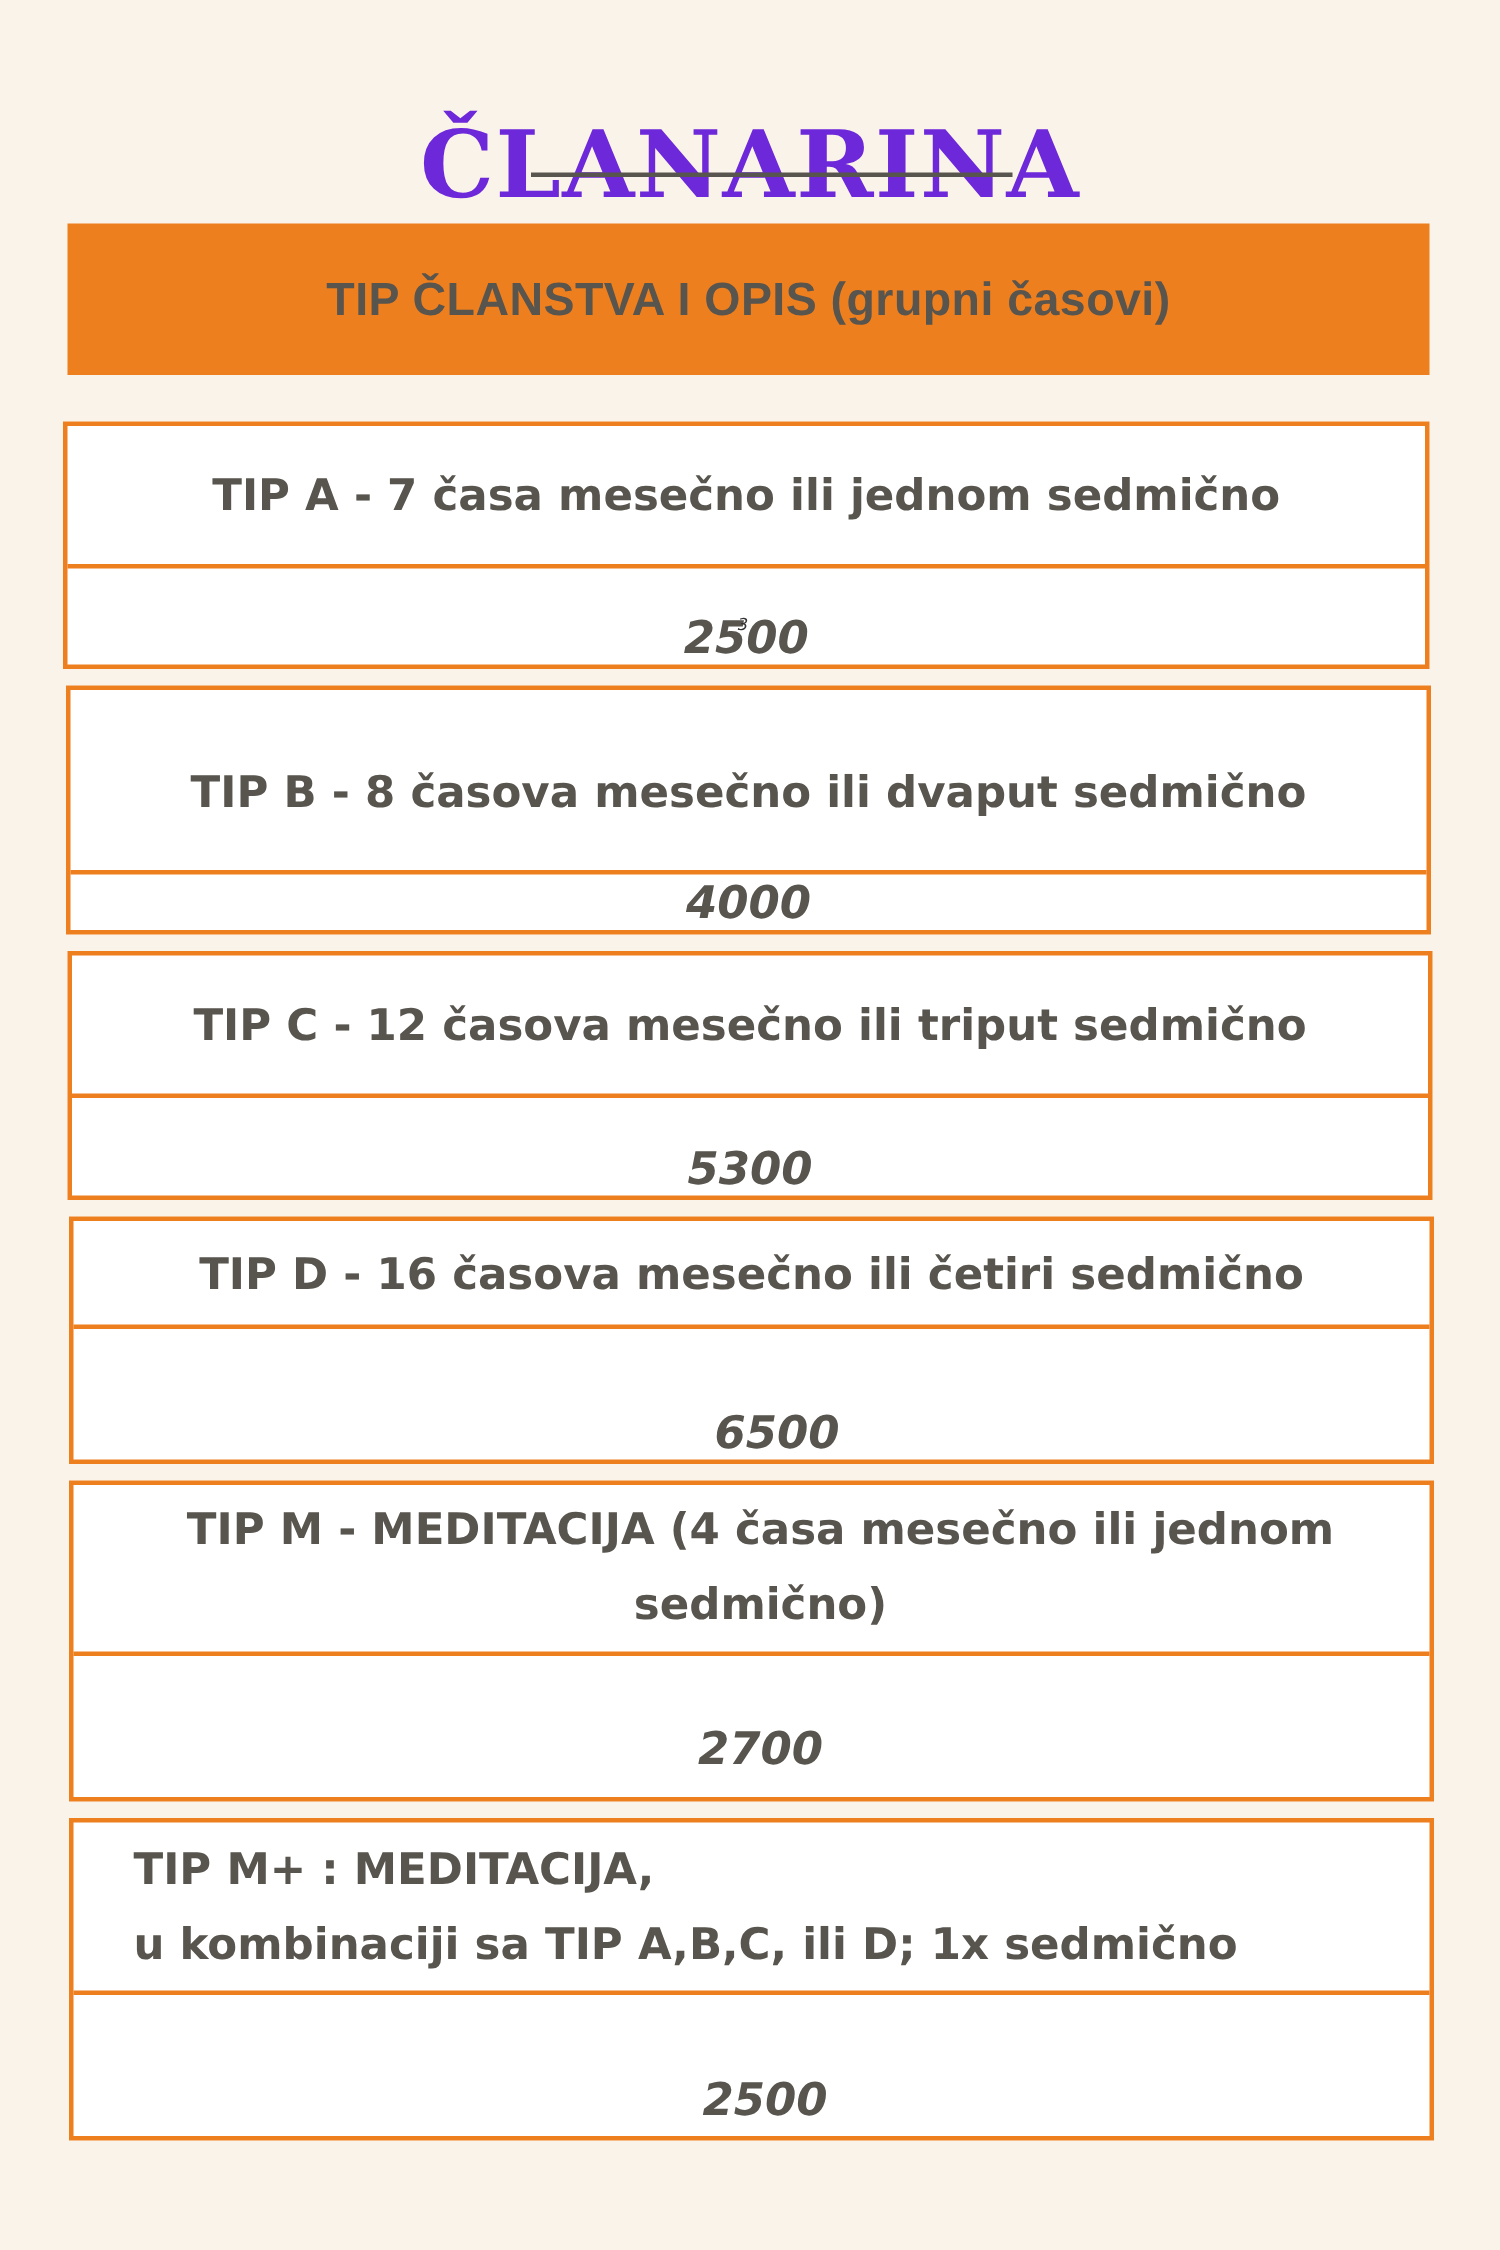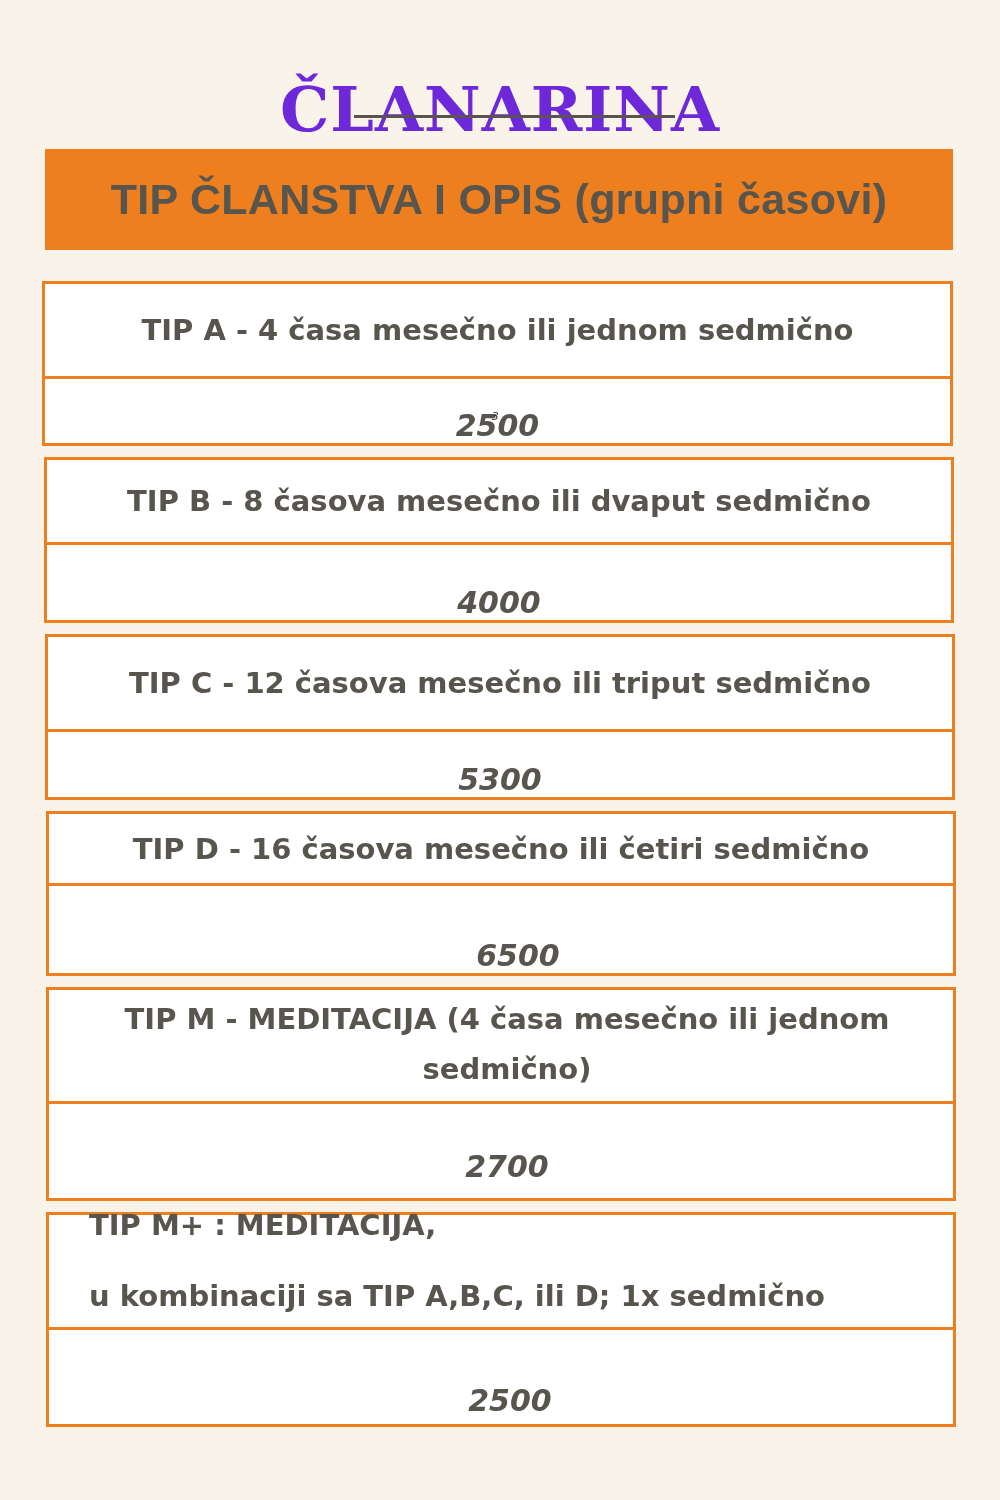--- a/index.html
+++ b/index.html
@@ -23,21 +23,21 @@
       position: absolute; left: 354px; top: 115px; width: 321px; height: 3px;
       background: #58544E;
     }
     .header-bar {
       position: absolute; left: 45px; top: 149px; width: 908px; height: 101px;
       background: #EE7F1F;
       display: flex; align-items: center; justify-content: center;
     }
     .header-bar span {
       font-family: "Liberation Sans", sans-serif;
-      font-weight: bold; font-size: 43px; color: #58544E;
+      font-weight: bold; font-size: 31px; color: #58544E;
       letter-spacing: 0.3px;
     }
     .box {
       position: absolute;
       background: #FFFFFF;
       border: 3px solid #EE7F1F;
       box-sizing: border-box;
     }
     .box .desc {
       position: absolute; left: 0; right: 0; top: 0;
@@ -68,32 +68,32 @@
 
 <h1 class="title">ČLANARINA</h1>
 <div class="title-rule"></div>
 
 <div class="header-bar">
   <span>TIP ČLANSTVA I OPIS (grupni časovi)</span>
 </div>
 
 <div class="box" style="left:42px; top:281px; width:911px; height:165px;">
   <div class="desc" style="height:95px;">
-    <span>TIP A - 4 časa mesečno ili jednom sedmično</span>
+    <span>TIP A - 7 časa mesečno ili jednom sedmično</span>
   </div>
   <div class="price" style="height:67px;">
     <span class="val">
       <span>2500</span>
       <span class="mark">3</span>
     </span>
   </div>
 </div>
 
 <div class="box" style="left:44px; top:457px; width:910px; height:166px;">
-  <div class="desc" style="height:85px;">
+  <div class="desc" style="height:107px;margin-top:16px;">
     <span>TIP B - 8 časova mesečno ili dvaput sedmično</span>
   </div>
   <div class="price" style="height:68px; padding-top:32px; box-sizing:border-box;">
     <span>4000</span>
   </div>
 </div>
 
 <div class="box" style="left:45px; top:634px; width:910px; height:166px;padding-left:32px;">
   <div class="desc" style="height:95px;">
     <span>TIP C - 12 časova mesečno ili triput sedmično</span>
@@ -115,20 +115,20 @@
 <div class="box" style="left:46px; top:987px; width:910px; height:214px;">
   <div class="desc" style="height:114px; align-items:flex-start; padding-top:4px; padding-left:40px; padding-right:28px;">
     <span>TIP M - MEDITACIJA (4 časa mesečno ili jednom sedmično)</span>
   </div>
   <div class="price" style="height:97px; padding-bottom:14px; padding-left:12px; box-sizing:border-box;">
     <span>2700</span>
   </div>
 </div>
 
 <div class="box" style="left:46px; top:1212px; width:910px; height:215px;">
-  <div class="desc left" style="height:115px; flex-direction:column; align-items:flex-start; justify-content:flex-end; padding-bottom:6px;gap:21px;">
+  <div class="desc left" style="height:115px; flex-direction:column; align-items:flex-start; justify-content:flex-end; padding-bottom:6px;">
     <span>TIP M+ : MEDITACIJA,</span>
     <span>u kombinaciji sa TIP A,B,C, ili D; 1x sedmično</span>
   </div>
   <div class="price" style="height:97px; padding-bottom:6px; padding-left:18px; box-sizing:border-box;">
     <span>2500</span>
   </div>
 </div>
 
 </body></html>

